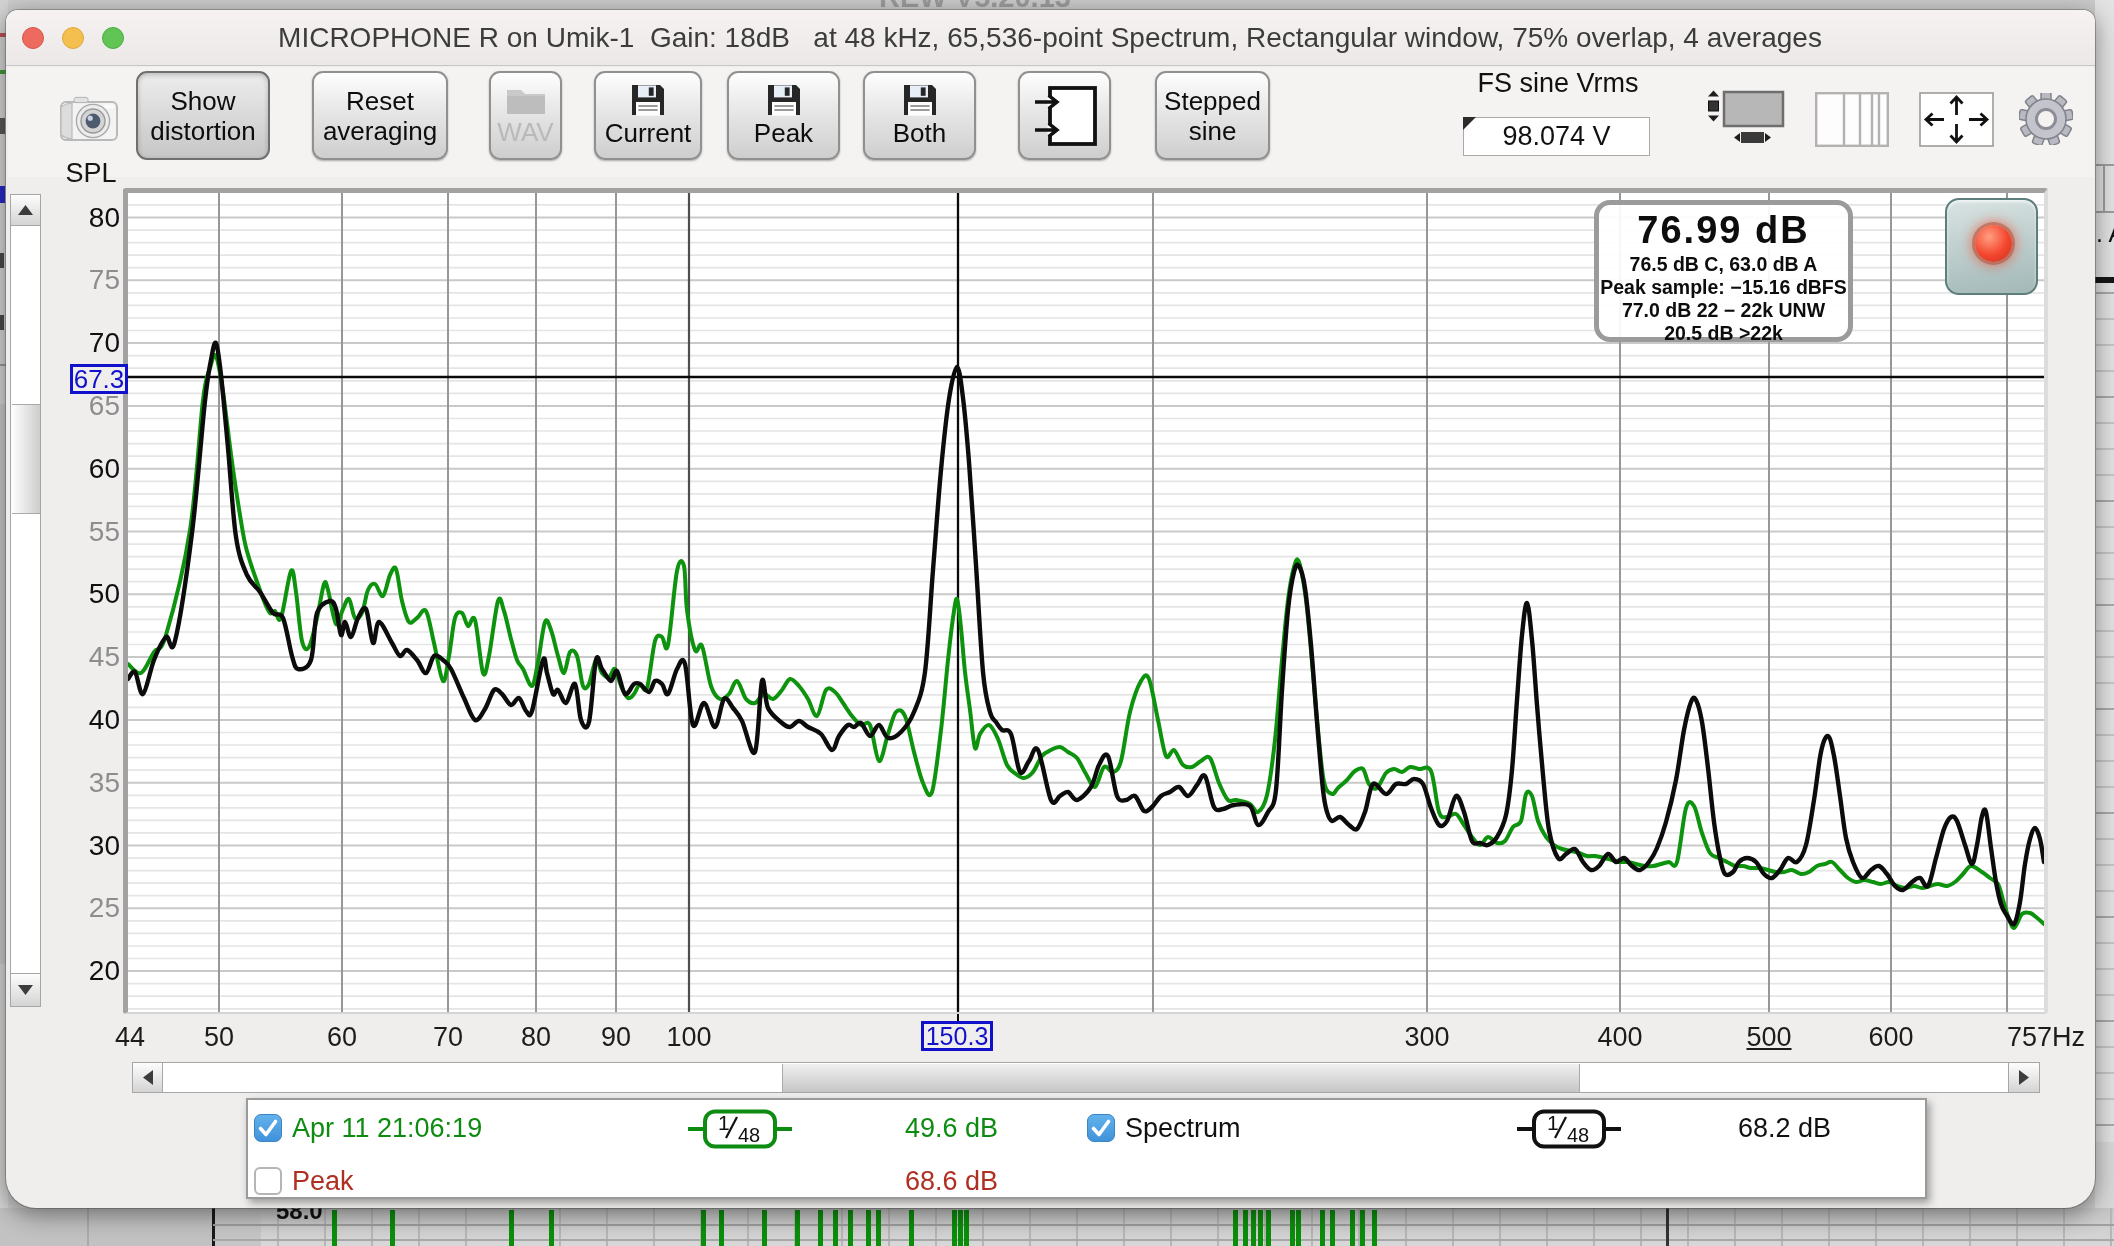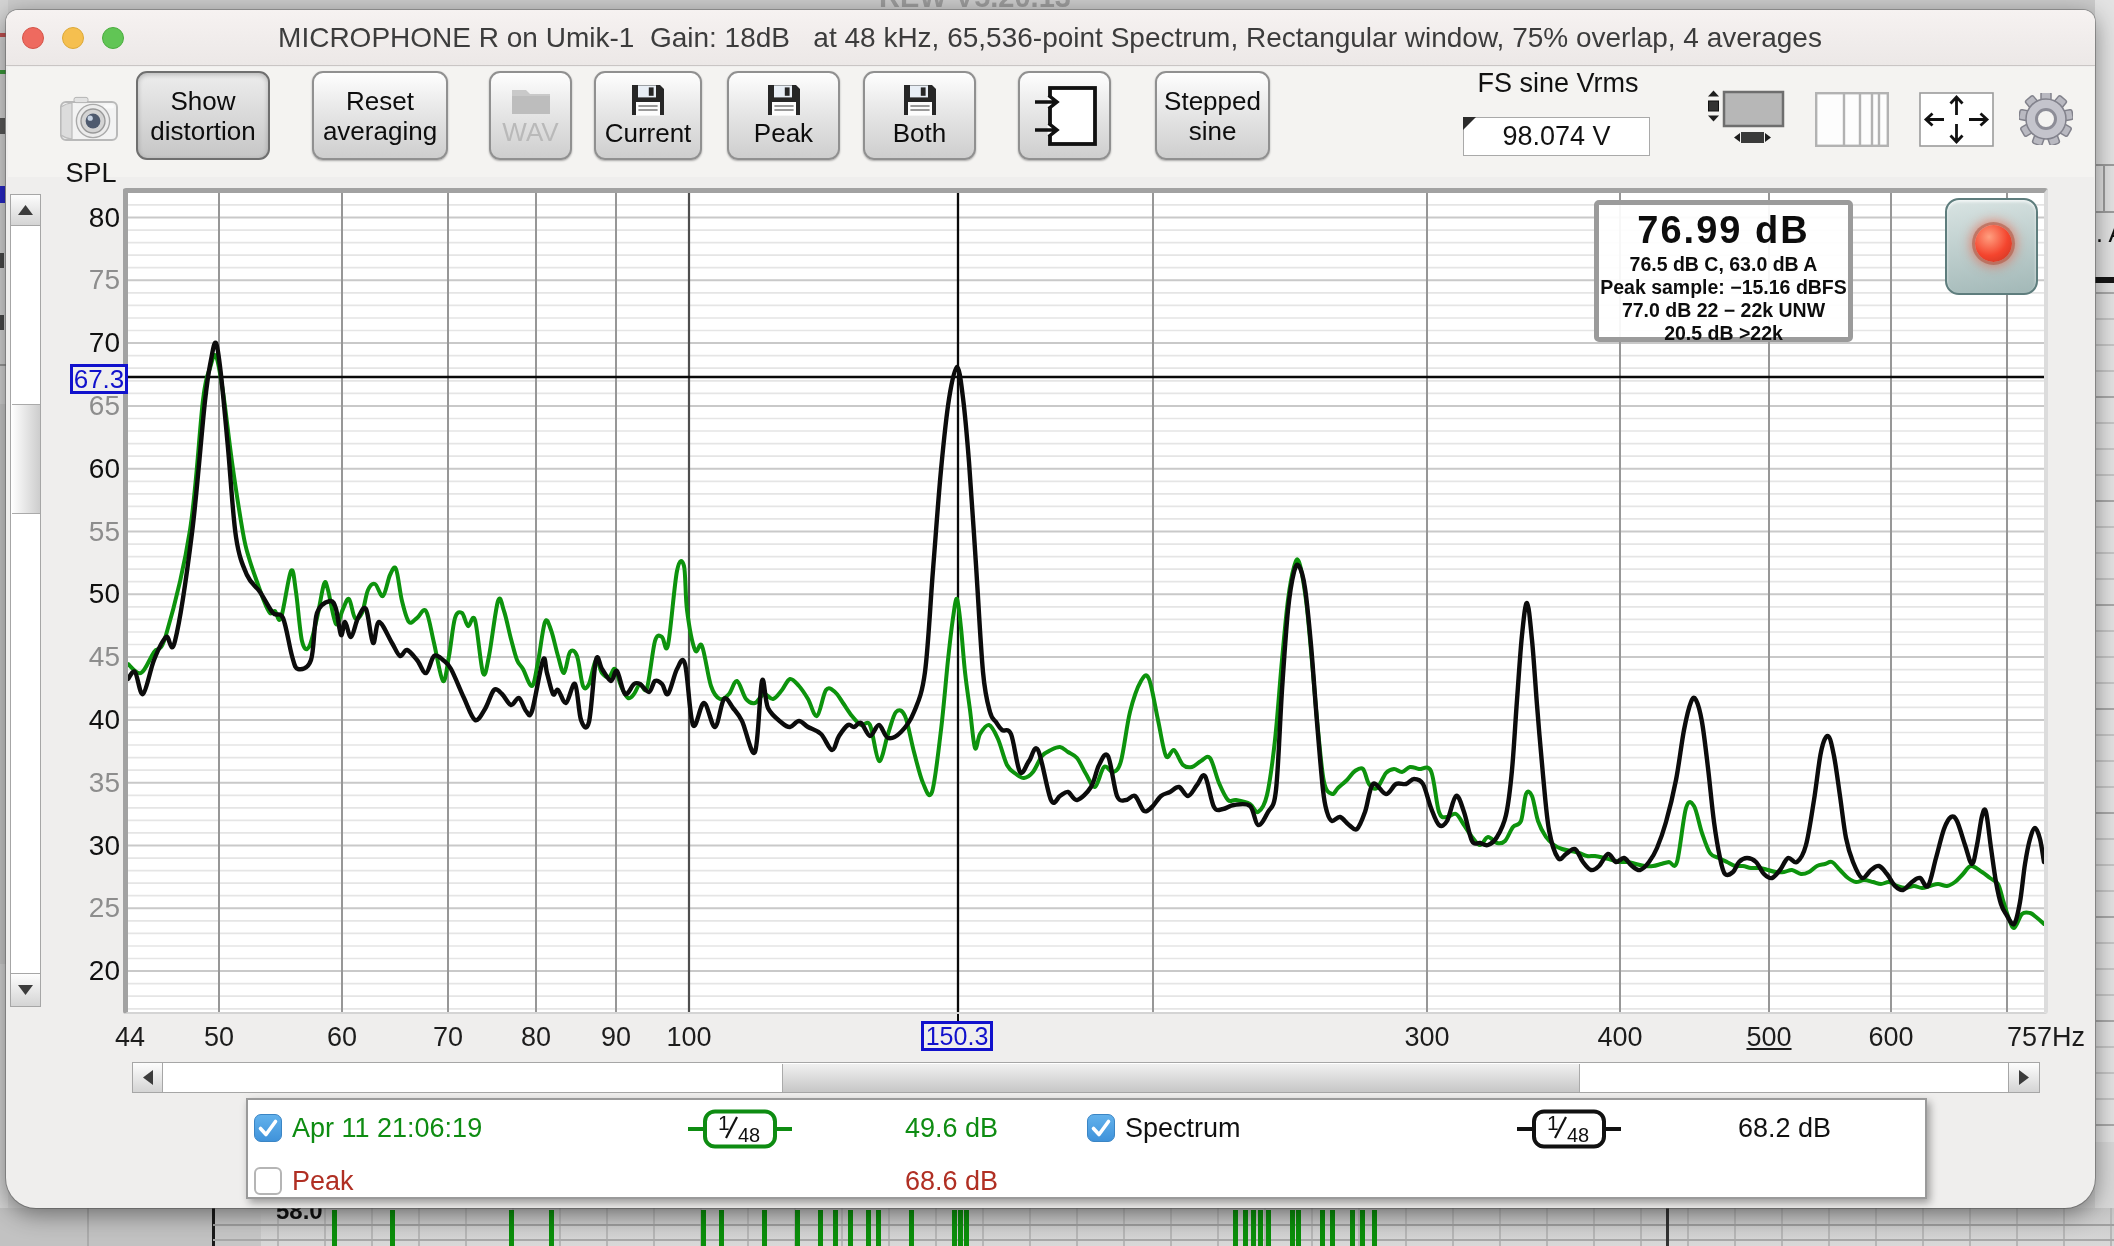--- a/index.html
+++ b/index.html
@@ -159,21 +159,21 @@
         <path d="M1.5 6a14 21 0 0 1 5.5-2v18a14 21 0 0 1-5.5-2z" fill="#dcdcdc" stroke="#bbb" stroke-width=".6"></path>
         <rect x="8" y="1.2" width="7" height="2.6" rx="1" fill="#e2e2e2" stroke="#b5b5b5" stroke-width=".5"></rect>
         <rect x="23" y="4.8" width="5" height="2" rx="1" fill="#fafafa"></rect>
         <circle cx="17.5" cy="13" r="8.3" fill="#ececec" stroke="#aaa" stroke-width=".7"></circle>
         <circle cx="17.5" cy="13" r="6" fill="#d4d4d4" stroke="#999" stroke-width=".7"></circle>
         <circle cx="17.5" cy="13" r="3.7" fill="#4e5a6e"></circle>
         <circle cx="16.1" cy="11.6" r="1.3" fill="#c8d4e4"></circle>
       </svg></div>
 <div class="btn" style="left:136px;top:71px;width:134px;height:89px;background:linear-gradient(#ededed,#c6c6c6);border-color:#6f6f6f;box-shadow:inset 0 2px 5px rgba(0,0,0,.22)">Show<br>distortion</div>
 <div class="btn" style="left:312px;top:71px;width:136px;height:89px">Reset<br>averaging</div>
-<div class="btn" style="left:489px;top:71px;width:83px;height:89px;color:#b9b9b9">
+<div class="btn" style="left:489px;top:71px;width:73px;height:89px;color:#b9b9b9">
       <svg width="42" height="32" viewBox="0 0 21 16">
         <path d="M1 3h7l2 2h10v10H1z" fill="#c9c9c9"></path>
         <path d="M1 6h19v9H1z" fill="#bdbdbd"></path>
       </svg>
       <span style="margin-top:1px">WAV</span>
     </div>
 <div class="btn" style="left:594px;top:71px;width:108px;height:89px">
       <svg width="36" height="34" viewBox="0 0 18 17">
         <path d="M1 1h14l2 2v13H1z" fill="#262626"></path>
         <rect x="4" y="1.2" width="9" height="6" fill="#e8eef5"></rect>
@@ -310,21 +310,21 @@
 <div class="xl" style="left:629px;">100</div>
 <div class="xl" style="left:1148px;margin-top:39px;">200</div>
 <div class="xl" style="left:1367px;">300</div>
 <div class="xl" style="left:1560px;">400</div>
 <div class="xl" style="left:1709px;text-decoration:underline;">500</div>
 <div class="xl" style="left:1831px;">600</div>
 <div class="xl" style="left:1986px;">757Hz</div>
 <div class="ab" style="left:957px;top:1014px;width:2.3px;height:9px;background:#0a0a0a"></div>
 <div class="bluebox" style="left:921px;top:1021px;width:72px;height:30px;font-size:25px">150.3</div>
 
-<div class="ab" style="left:1594px;top:200px;width:259px;height:142px;border:5px solid #9b9b9b;border-radius:5px;background:rgba(255,255,255,.92);text-align:center;color:#0d0d0d">
+<div class="ab" style="left:1594px;top:200px;width:259px;height:142px;border:5px solid #9b9b9b;border-radius:16px;background:rgba(255,255,255,.92);text-align:center;color:#0d0d0d">
 <div style="font-size:38px;font-weight:bold;line-height:45px;margin-top:3px;letter-spacing:2px">76.99 dB</div>
 <div style="font-size:19.5px;font-weight:bold;line-height:23px;white-space:nowrap">76.5 dB C, 63.0 dB A<br>Peak sample: −15.16 dBFS<br>77.0 dB 22 − 22k UNW<br>20.5 dB &gt;22k</div>
 </div>
 <div class="ab" style="left:1945px;top:198px;width:93px;height:97px;border-radius:14px;border:2.5px solid #5e7d7d;background:linear-gradient(170deg,#d9e4e3,#a2b8b7);box-shadow:inset 0 2px 3px rgba(255,255,255,.7)">
 <div style="position:absolute;left:28px;top:25px;width:37px;height:37px;border-radius:50%;background:radial-gradient(circle at 38% 32%,#ff9f80,#f4452e 55%,#c53220);box-shadow:0 0 12px 4px rgba(240,80,50,.65), 0 0 0 3px rgba(125,75,60,.5)"></div>
 </div>
 
 <div class="ab" style="left:132px;top:1062px;width:1908px;height:31px;background:#fff;border:1.5px solid #a6a6a6"></div>
 <div class="ab" style="left:132px;top:1062px;width:31px;height:31px;background:linear-gradient(#fdfdfd,#d4d4d4);border:1.5px solid #a6a6a6;display:flex;align-items:center;justify-content:center">
       <svg width="10" height="15">

